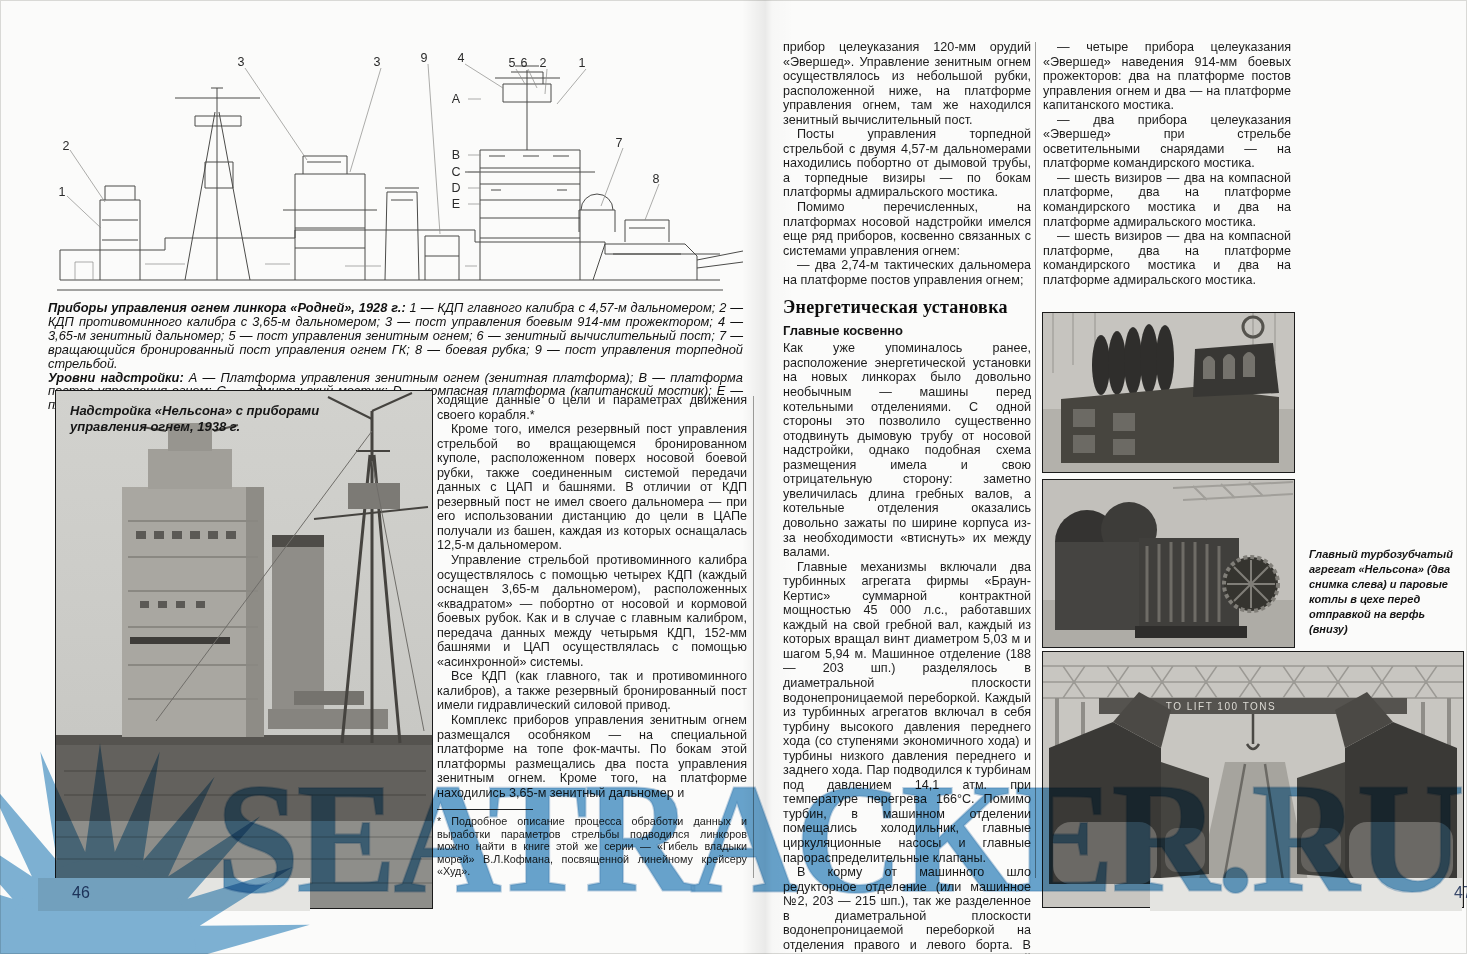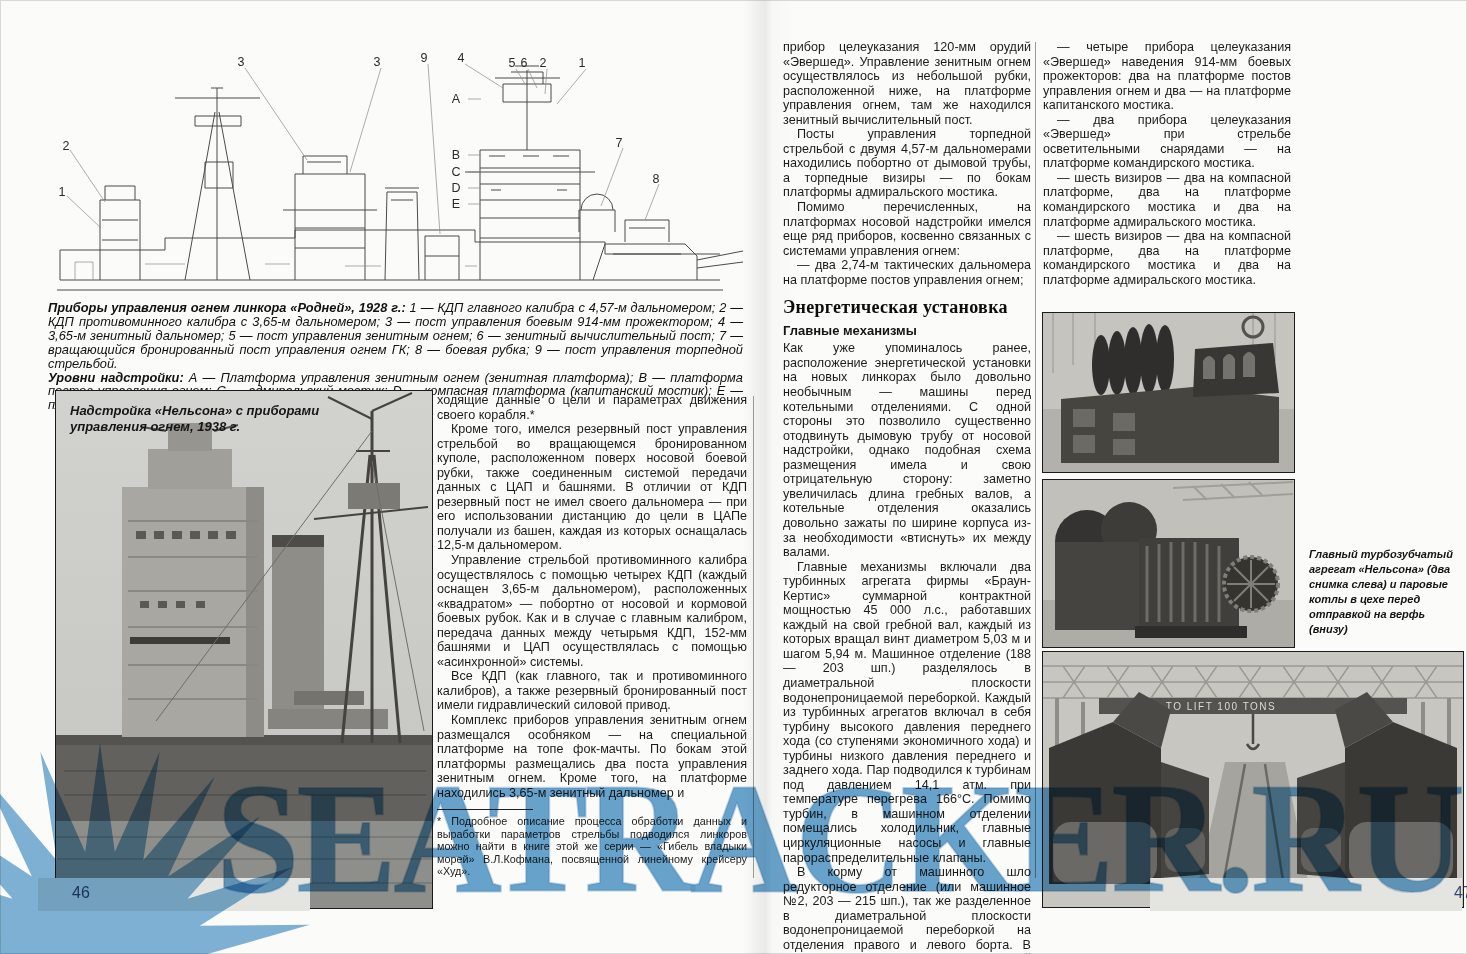--- a/index.html
+++ b/index.html
@@ -215,21 +215,21 @@
 <div class="page-num left">46</div>
 
 <div class="col1 body-col first-flush">
   <div>
       <p>прибор целеуказания 120-мм орудий «Эвершед». Управление зенитным огнем осуществлялось из небольшой рубки, расположенной ниже, на платформе управления огнем, там же находился зенитный вычислительный пост.</p>
       <p>Посты управления торпедной стрельбой с двумя 4,57-м дальномерами находились побортно от дымовой трубы, а торпедные визиры — по бокам платформы адмиральского мостика.</p>
       <p>Помимо перечисленных, на платформах носовой надстройки имелся еще ряд приборов, косвенно связанных с системами управления огнем:</p>
       <p>— два 2,74-м тактических дальномера на платформе постов управления огнем;</p>
     </div>
   <h2 class="section-heading">Энергетическая установка</h2>
-  <div class="subsection-heading">Главные механизмы</div>
+  <div class="subsection-heading">Главные косвенно</div>
   <div class="first-flush">
       <p>Как уже упоминалось ранее, расположение энергетической установки на новых линкорах было довольно необычным — машины перед котельными отделениями. С одной стороны это позволило существенно отодвинуть дымовую трубу от носовой надстройки, однако подобная схема размещения имела и свою отрицательную сторону: заметно увеличилась длина гребных валов, а котельные отделения оказались довольно зажаты по ширине корпуса из-за необходимости «втиснуть» их между валами.</p>
       <p>Главные механизмы включали два турбинных агрегата фирмы «Браун-Кертис» суммарной контрактной мощностью 45 000 л.с., работавших каждый на свой гребной вал, каждый из которых вращал винт диаметром 5,03 м и шагом 5,94 м. Машинное отделение (188 — 203 шп.) разделялось в диаметральной плоскости водонепроницаемой переборкой. Каждый из турбинных агрегатов включал в себя турбину высокого давления переднего хода (со ступенями экономичного хода) и турбины низкого давления переднего и заднего хода. Пар подводился к турбинам под давлением 14,1 атм. при температуре перегрева 166°С. Помимо турбин, в машинном отделении помещались холодильник, главные циркуляционные насосы и главные парораспределительные клапаны.</p>
       <p>В корму от машинного шло редукторное отделение (или машинное №2, 203 — 215 шп.), так же разделенное в диаметральной плоскости водонепроницаемой переборкой на отделения правого и левого борта. В каждом из них располагался главный редуктор соответствующего борта, вспомогательные механизмы, испарительная и опреснительная установки, вспомогательный холодильник и другое оборудование.</p>
     </div>
 </div>
 
 <div class="col-rule" style="left:1035px;top:42px;height:836px;"></div>
 
 <div class="col2 body-col">

